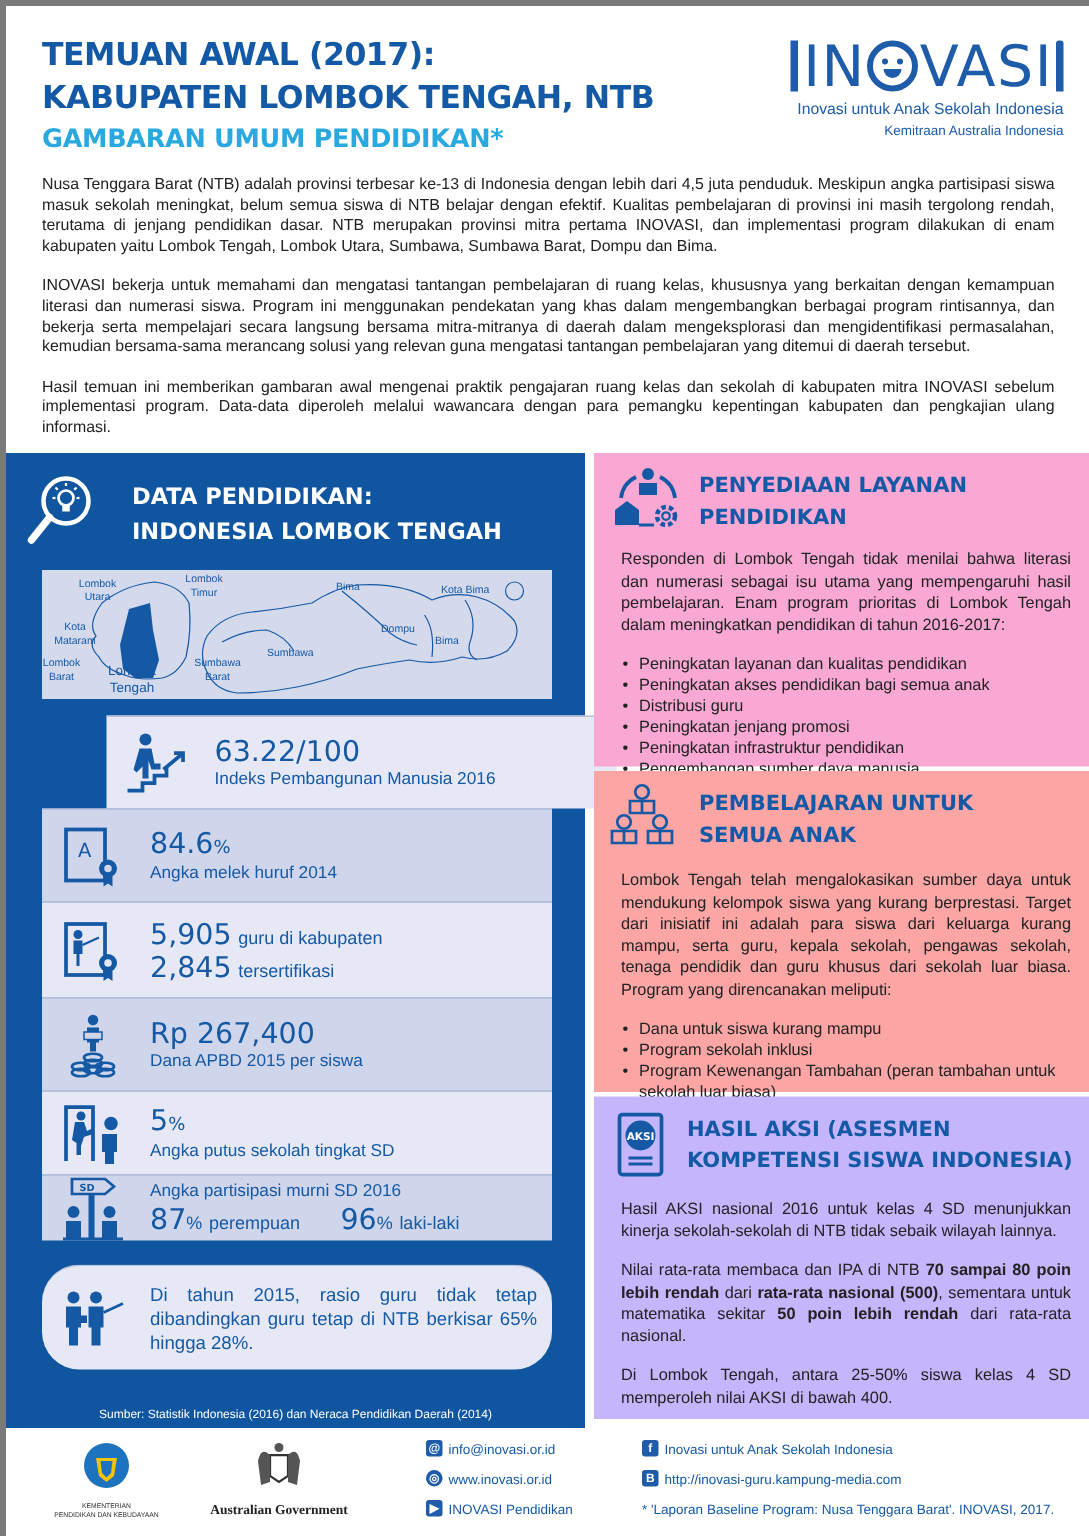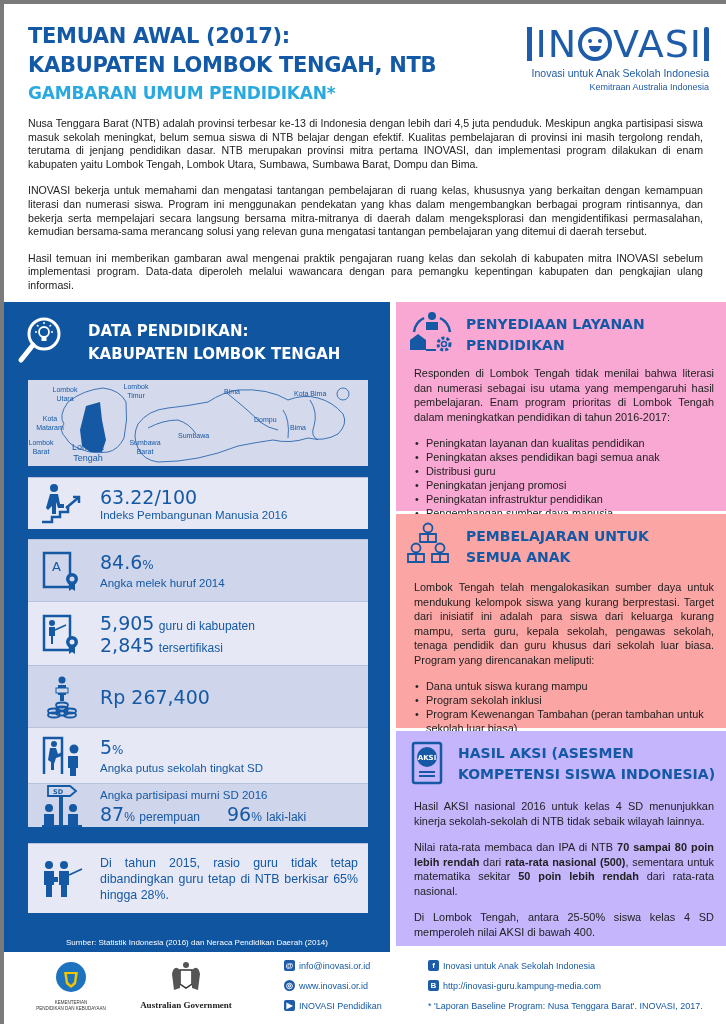--- a/index.html
+++ b/index.html
@@ -95,21 +95,21 @@
       <circle cx="28" cy="18" r="5" fill="none" stroke="#fff" stroke-width="1.8"></circle>
       <rect x="25.5" y="23" width="5" height="4" fill="#fff"></rect>
       <line x1="28" y1="8" x2="28" y2="10" stroke="#fff" stroke-width="1.5"></line>
       <line x1="19" y1="18" x2="21" y2="18" stroke="#fff" stroke-width="1.5"></line>
       <line x1="35" y1="18" x2="37" y2="18" stroke="#fff" stroke-width="1.5"></line>
       <line x1="21" y1="11" x2="22.5" y2="12.5" stroke="#fff" stroke-width="1.5"></line>
       <line x1="35" y1="11" x2="33.5" y2="12.5" stroke="#fff" stroke-width="1.5"></line>
     </svg>
     <div class="left-title">
       <div>DATA PENDIDIKAN:</div>
-      <div>KABUPATEN LOMBOK TENGAH</div>
+      <div>INDONESIA LOMBOK TENGAH</div>
     </div>
 
     <div class="mapbox">
       <svg width="340" height="86" viewBox="0 0 340 86" style="position:absolute;left:0;top:0;">
         <g fill="none" stroke="#1559a5" stroke-width="0.8">
           <path d="M40 22 Q55 10 75 8 Q92 10 98 22 Q100 40 96 58 Q90 70 80 72 Q65 74 55 70 Q42 66 38 58 Q30 50 36 44 Q30 36 40 22Z"></path>
           <path d="M110 44 Q120 30 140 28 Q160 26 180 22 Q195 12 210 10 Q240 8 260 20 Q275 14 290 18 Q305 22 315 34 Q320 44 310 54 Q296 62 280 58 Q262 64 245 60 Q230 62 210 66 Q190 74 170 78 Q150 82 130 82 Q115 80 110 68 Q104 56 110 44Z"></path>
           <path d="M120 48 Q135 40 150 40 Q162 44 168 54"></path>
           <path d="M200 14 Q220 30 232 42 Q240 48 250 50"></path>
           <path d="M255 30 Q262 40 260 58"></path>
@@ -124,21 +124,21 @@
       <div style="position:absolute;left:0px;top:58px;width:26px;font-size:7px;color:#1559a5;text-align:center;line-height:9px;">Lombok Barat</div>
       <div style="position:absolute;left:40px;top:62px;width:40px;font-size:9px;color:#1559a5;text-align:center;line-height:11px;">Lombok Tengah</div>
       <div style="position:absolute;left:100px;top:58px;width:34px;font-size:7px;color:#1559a5;text-align:center;line-height:9px;">Sumbawa Barat</div>
       <div style="position:absolute;left:150px;top:52px;font-size:7px;color:#1559a5;">Sumbawa</div>
       <div style="position:absolute;left:196px;top:8px;font-size:7px;color:#1559a5;">Bima</div>
       <div style="position:absolute;left:226px;top:36px;font-size:7px;color:#1559a5;">Dompu</div>
       <div style="position:absolute;left:266px;top:10px;font-size:7px;color:#1559a5;">Kota Bima</div>
       <div style="position:absolute;left:262px;top:44px;font-size:7px;color:#1559a5;">Bima</div>
     </div>
 
-    <div class="stat light" style="top:175px;height:52px;">
+    <div class="stat light" style="top:175px;height:62px;margin-left:43px;">
       <svg class="ico" viewBox="0 0 44 44">
         <circle cx="14" cy="6" r="4" fill="#1559a5"></circle>
         <path d="M10 12 L18 12 L20 22 L24 22 L24 26 L18 26 L16 20 L16 32 L12 32 L12 24 L8 28 L6 26 Z" fill="#1559a5"></path>
         <path d="M2 40 L12 40 L12 35 L20 35 L20 30 L28 30 L28 24" fill="none" stroke="#1559a5" stroke-width="2.5"></path>
         <path d="M26 26 L38 16" stroke="#1559a5" stroke-width="2.5"></path>
         <path d="M33 15 L39 15 L39 21" fill="none" stroke="#1559a5" stroke-width="2.5"></path>
       </svg>
       <div class="txt">
         <div class="big">63.22/100</div>
         <div class="lbl">Indeks Pembangunan Manusia 2016</div>
@@ -185,20 +185,21 @@
             <ellipse cx="14" cy="40" rx="6" ry="2.5"></ellipse>
           <ellipse cx="22" cy="30" rx="6" ry="2.5"></ellipse>
             <ellipse cx="22" cy="34" rx="6" ry="2.5"></ellipse>
             <ellipse cx="22" cy="38" rx="6" ry="2.5"></ellipse>
           <ellipse cx="30" cy="36" rx="6" ry="2.5"></ellipse>
             <ellipse cx="30" cy="40" rx="6" ry="2.5"></ellipse>
         </g>
       </svg>
       <div class="txt">
         <div class="big">Rp 267,400</div>
+        <div class="lbl">Dana APBD 2015 per siswa</div>
       </div>
     </div>
 
     <div class="stat light" style="top:425px;height:56px;">
       <svg class="ico" viewBox="0 0 44 44">
         <path d="M4 40 L4 4 L22 4 L22 40" fill="none" stroke="#1559a5" stroke-width="2.5"></path>
         <circle cx="14" cy="10" r="3" fill="#1559a5"></circle>
         <path d="M10 14 L16 14 L18 20 L22 18 L22 22 L16 24 L14 30 L14 36 L11 36 L11 28 L8 26 L10 14 Z" fill="#1559a5"></path>
         <circle cx="34" cy="15" r="4.5" fill="#1559a5"></circle>
         <path d="M28 22 L38 22 L38 34 L36 34 L36 42 L30 42 L30 34 L28 34 Z" fill="#1559a5"></path>
@@ -225,21 +226,21 @@
         <div>
           <span class="big">87</span><span class="pct" style="color:#1559a5">%</span>
           <span class="sm" style="color:#1559a5">perempuan</span>
           <span style="display:inline-block;width:18px"></span>
           <span class="big">96</span><span class="pct" style="color:#1559a5">%</span>
           <span class="sm" style="color:#1559a5">laki-laki</span>
         </div>
       </div>
     </div>
 
-    <div class="stat light" style="top:541px;height:70px;">
+    <div class="stat light" style="top:541px;height:70px;border-radius:25px;">
       <svg class="ico" viewBox="0 0 44 44">
         <circle cx="9" cy="8" r="4" fill="#1559a5"></circle>
         <path d="M4 14 L14 14 L14 28 L12 28 L12 40 L6 40 L6 28 L4 28 Z" fill="#1559a5"></path>
         <rect x="12" y="20" width="6" height="5" fill="#1559a5"></rect>
         <circle cx="24" cy="8" r="4" fill="#1559a5"></circle>
         <path d="M19 14 L29 14 L29 28 L27 28 L27 40 L21 40 L21 28 L19 28 Z" fill="#1559a5"></path>
         <line x1="29" y1="18" x2="42" y2="12" stroke="#1559a5" stroke-width="1.8"></line>
       </svg>
       <div class="txt" style="width:258px;">
         <div class="para-stat">Di tahun 2015, rasio guru tidak tetap dibandingkan guru tetap di NTB berkisar 65% hingga 28%.</div>

